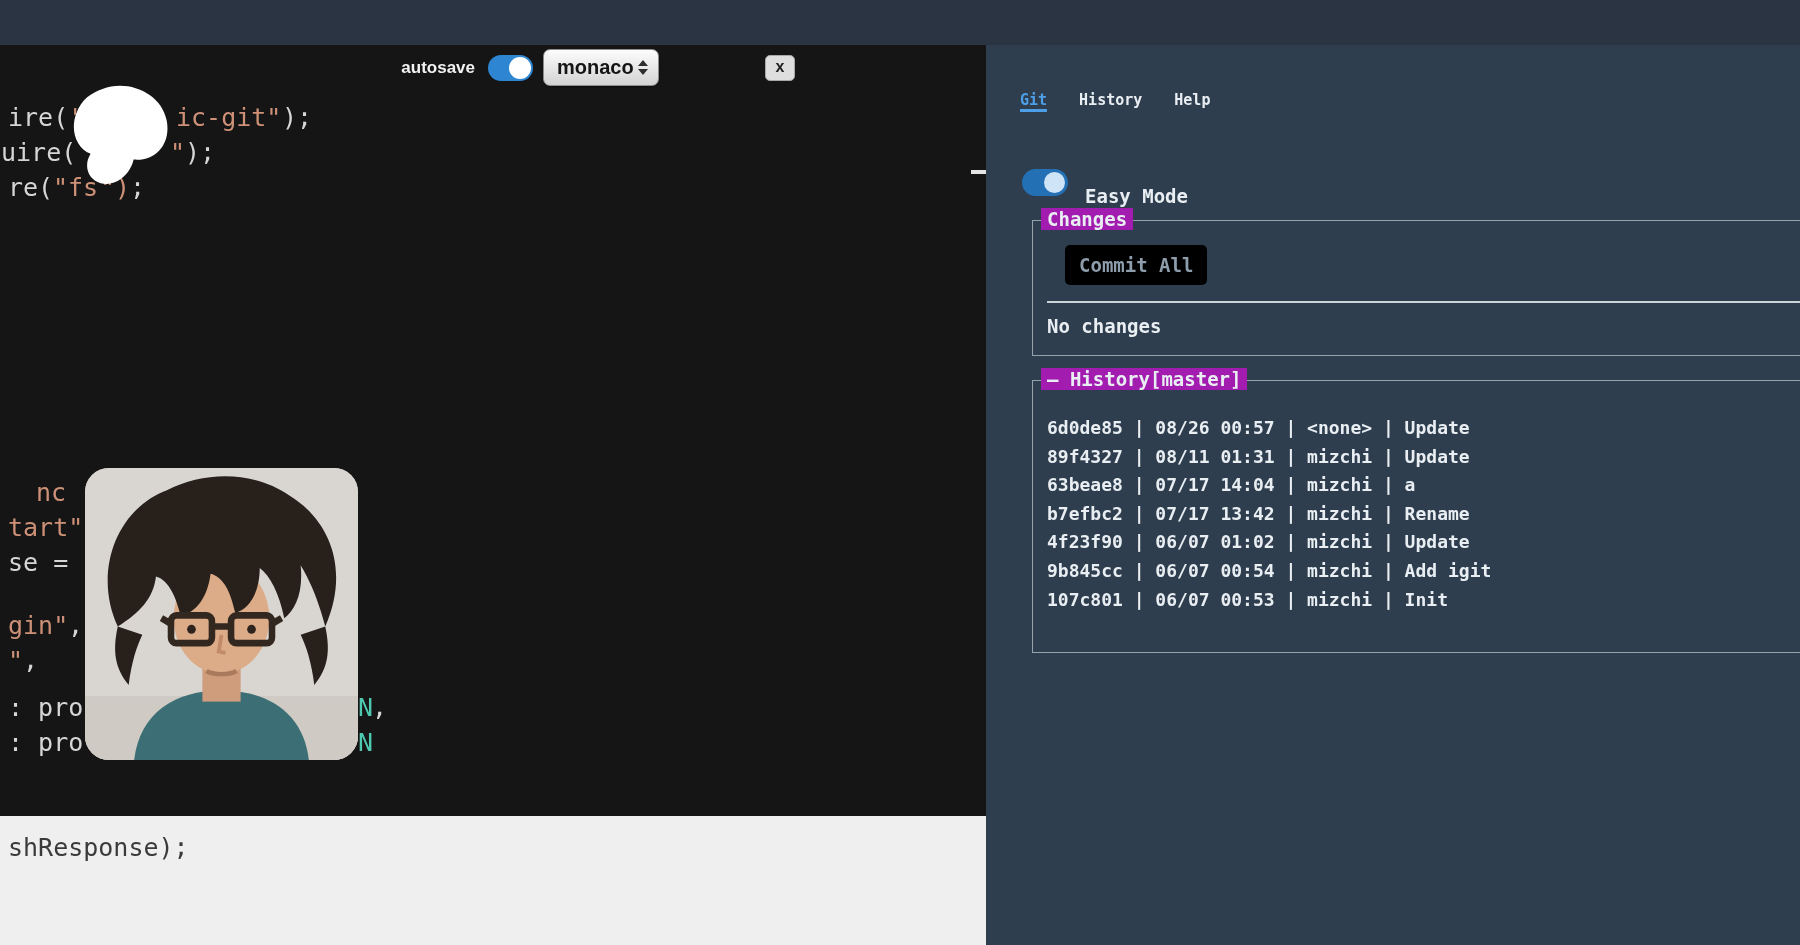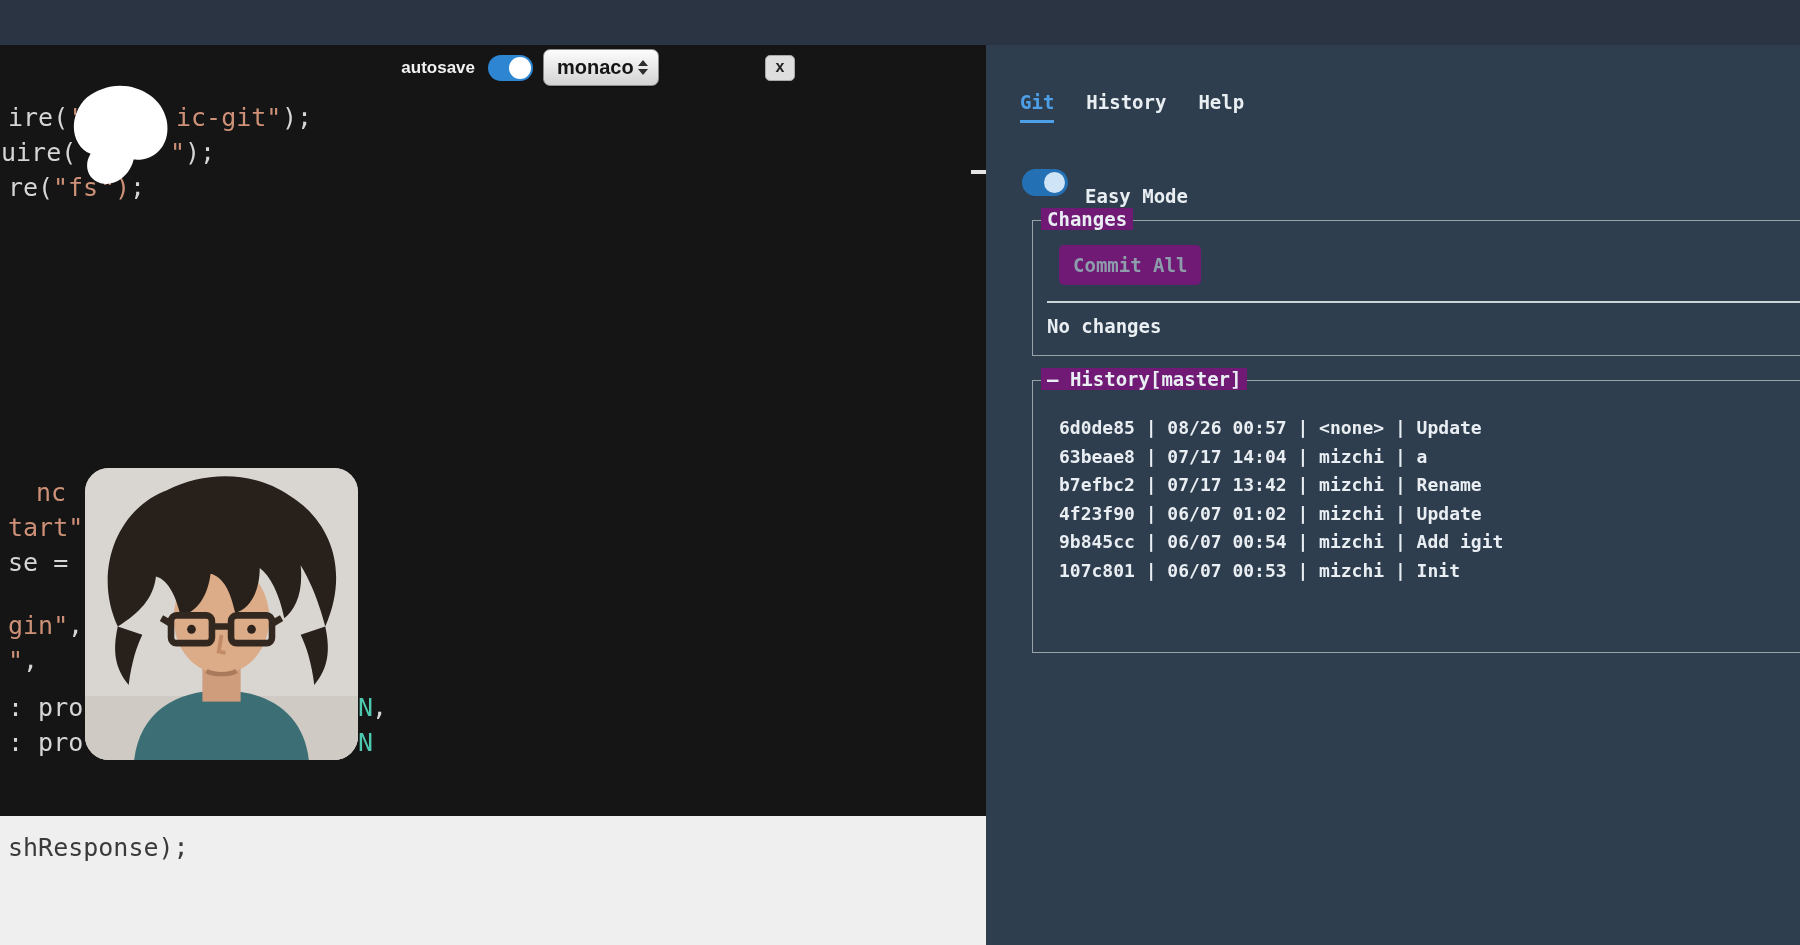--- a/index.html
+++ b/index.html
@@ -41,39 +41,39 @@
   .blob { position: absolute; left: 64px; top: 38px; width: 110px; height: 110px; }
   .blob svg { width: 100%; height: 100%; display: block; }
 
   .avatar { position: absolute; left: 85px; top: 423px; width: 273px; height: 292px; border-radius: 24px; overflow: hidden; background: #d9d5d0; }
   .avatar svg { width: 100%; height: 100%; display: block; }
 
   
   .panel { position: absolute; left: 986px; top: 45px; width: 814px; height: 900px; background: #2f3e4e;
            overflow: hidden; color: #e9eef3; font-weight: bold; }
   .tabs { position: absolute; left: 34px; top: 46px; display: flex; gap: 32px; }
-  .tab { font-size: 19px; color: #e9eef3; padding-bottom: 7px; cursor: pointer; }
+  .tab { font-size: 15px; color: #e9eef3; cursor: pointer; }
   .tab.active { color: #4da0e8; border-bottom: 3px solid #4da0e8; }
 
   .easy-row { position: absolute; left: 36px; top: 112px; display: flex; align-items: center; gap: 17px; }
   .t-easy { width: 46px; height: 27px; background: #2470b4; }
   .t-easy .knob { width: 21px; height: 21px; right: 3px; top: 3px; background: #cfe4f7; }
   .easy-label { font-size: 19px; margin-top: 28px; }
 
   .fieldset { position: absolute; left: 46px; width: 822px; border: 1px solid #97a2ab; }
   .fs-changes { top: 175px; height: 136px; }
   .fs-history { top: 335px; height: 273px; }
-  .legend { position: absolute; top: -13px; left: 8px; background: #701a75; padding: 0 6px; font-size: 19px; white-space: pre; }
+  .legend { position: absolute; top: -13px; left: 8px; background: #a21caf; padding: 0 6px; font-size: 19px; white-space: pre; }
 
-  .commit-all { position: absolute; left: 26px; top: 24px; padding: 9px 14px; background: #701a75; border: none; border-radius: 5px;
+  .commit-all { position: absolute; left: 32px; top: 24px; padding: 9px 14px; background: #000000; border: none; border-radius: 5px;
                 color: #8d9dac; font-size: 19px; font-weight: bold; font-family: "DejaVu Sans Mono", monospace; }
   .sep { position: absolute; left: 14px; top: 80px; width: 800px; height: 2px; background: #ccd4da; }
   .no-changes { position: absolute; left: 14px; top: 94px; font-size: 19px; }
 
-  .commit-list { position: absolute; left: 26px; top: 33px; }
+  .commit-list { position: absolute; left: 14px; top: 33px; }
   .commit-row { font-size: 18px; line-height: 28.6px; white-space: pre; }
 </style>
 </head>
 <body>
 
 <div class="topbar"></div>
 
 <div class="editor">
   <div class="editor-dark"></div>
   <div class="code-layer">
@@ -169,20 +169,21 @@
     <span class="legend">Changes</span>
     <button class="commit-all">Commit All</button>
     <div class="sep"></div>
     <div class="no-changes">No changes</div>
   </div>
 
   <div class="fieldset fs-history">
     <span class="legend">— History[master]</span>
     <div class="commit-list">
         <div class="commit-row">6d0de85 | 08/26 00:57 | &lt;none&gt; | Update</div>
+        <div class="commit-row">89f4327 | 08/11 01:31 | mizchi | Update</div>
         <div class="commit-row">63beae8 | 07/17 14:04 | mizchi | a</div>
         <div class="commit-row">b7efbc2 | 07/17 13:42 | mizchi | Rename</div>
         <div class="commit-row">4f23f90 | 06/07 01:02 | mizchi | Update</div>
         <div class="commit-row">9b845cc | 06/07 00:54 | mizchi | Add igit</div>
         <div class="commit-row">107c801 | 06/07 00:53 | mizchi | Init</div>
       </div>
   </div>
 </div>
 
 </body></html>

